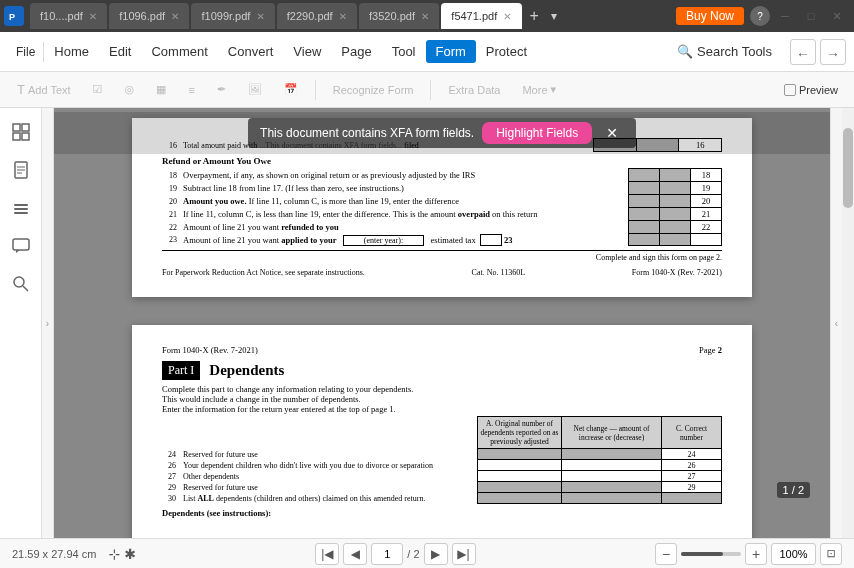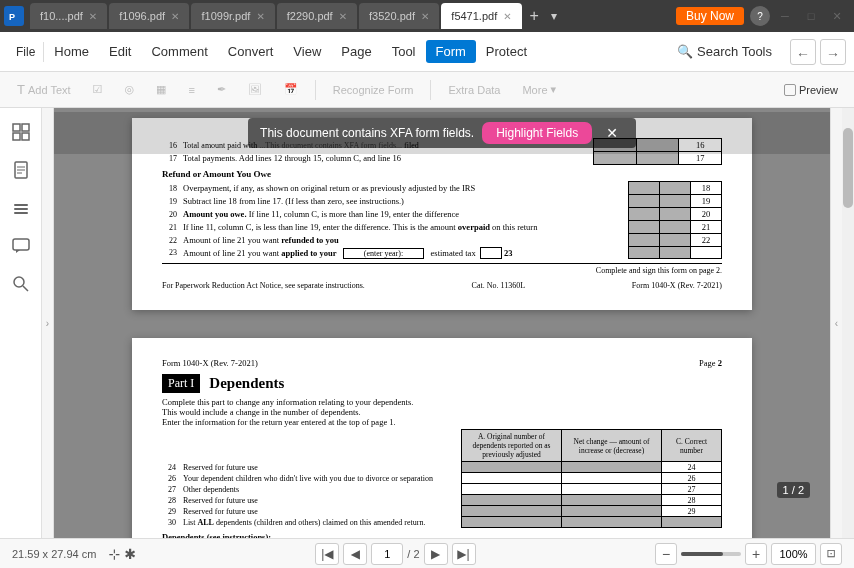--- a/index.html
+++ b/index.html
@@ -255,27 +255,20 @@
       <div class="pdf-page">
         <table class="pdf-table">
           <tbody>
               <tr>
             <td class="row-num">16</td>
             <td style="flex:1;font-size:8px">Total amount paid with <span style="color:#666">...This document contains XFA form fields...</span> filed</td>
             <td class="num shaded"></td>
             <td class="num shaded"></td>
             <td class="num">16</td>
           </tr>
-          <tr>
-            <td class="row-num">17</td>
-            <td>Total payments. Add lines 12 through 15, column C, and line 16</td>
-            <td class="num shaded"></td>
-            <td class="num shaded"></td>
-            <td class="num">17</td>
-          </tr>
         </tbody>
           </table>
 
         <div class="section-title">Refund or Amount You Owe</div>
 
         <table class="pdf-table">
           <tbody>
               <tr>
             <td class="row-num">18</td>
             <td>Overpayment, if any, as shown on original return or as previously adjusted by the IRS</td>
@@ -346,21 +339,21 @@
           <div>Complete this part to change any information relating to your dependents.</div>
           <div>This would include a change in the number of dependents.</div>
           <div>Enter the information for the return year entered at the top of page 1.</div>
         </div>
 
         <table style="width:100%;border-collapse:collapse;font-size:8px;margin-bottom:4px;">
           <thead>
             <tr>
               <td style="width:18px;"></td>
               <td></td>
-              <td style="border:1px solid #000;text-align:center;padding:2px;width:100px;background:#d0d0d0;font-size:7.5px;">A. Original number of dependents reported on as previously adjusted</td>
+              <td style="border:1px solid #000;text-align:center;padding:2px;width:84px;background:#d0d0d0;font-size:7.5px;">A. Original number of dependents reported on as previously adjusted</td>
               <td style="border:1px solid #000;text-align:center;padding:2px;width:100px;background:#d0d0d0;font-size:7.5px;">Net change — amount of increase or (decrease)</td>
               <td style="border:1px solid #000;text-align:center;padding:2px;width:60px;background:#d0d0d0;font-size:7.5px;">C. Correct number</td>
             </tr>
           </thead>
           <tbody>
             <tr>
               <td class="row-num">24</td>
               <td style="font-size:8px;padding:1px 3px;">Reserved for future use</td>
               <td style="border:1px solid #000;background:#b0b0b0;"></td>
               <td style="border:1px solid #000;background:#b0b0b0;"></td>
@@ -380,29 +373,20 @@
             <tr>
               <td class="row-num">27</td>
               <td style="font-size:8px;padding:1px 3px;">Other dependents</td>
               <td style="border:1px solid #000;"></td>
               <td style="border:1px solid #000;"></td>
               <td style="border:1px solid #000;">
                   <div style="text-align:center;font-size:8px;">27</div>
                 </td>
             </tr>
             <tr>
-              <td class="row-num">28</td>
-              <td style="font-size:8px;padding:1px 3px;">Reserved for future use</td>
-              <td style="border:1px solid #000;background:#b0b0b0;"></td>
-              <td style="border:1px solid #000;background:#b0b0b0;"></td>
-              <td style="border:1px solid #000;">
-                  <div style="text-align:center;font-size:8px;">28</div>
-                </td>
-            </tr>
-            <tr>
               <td class="row-num">29</td>
               <td style="font-size:8px;padding:1px 3px;">Reserved for future use</td>
               <td style="border:1px solid #000;background:#b0b0b0;"></td>
               <td style="border:1px solid #000;background:#b0b0b0;"></td>
               <td style="border:1px solid #000;">
                   <div style="text-align:center;font-size:8px;">29</div>
                 </td>
             </tr>
             <tr>
               <td class="row-num">30</td>

